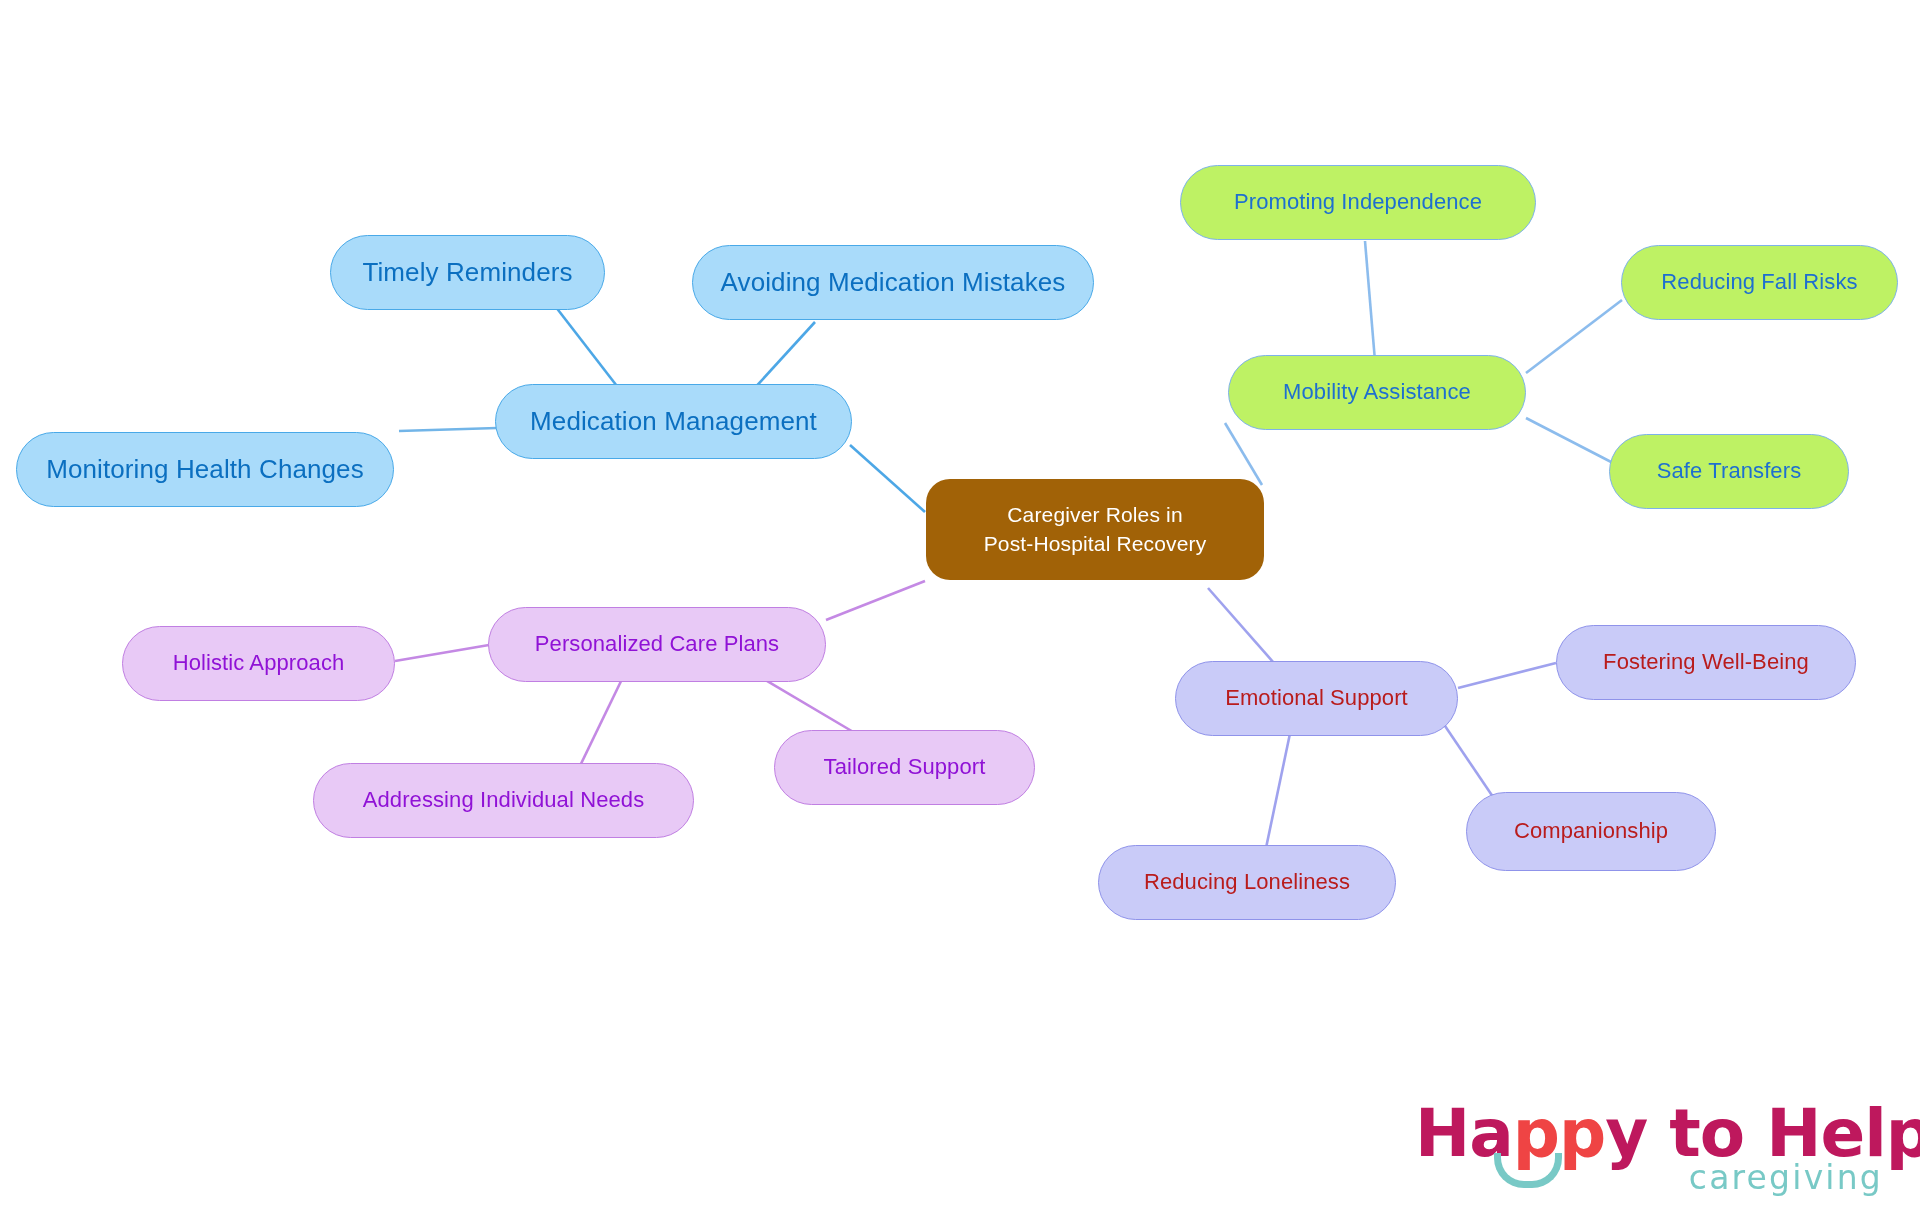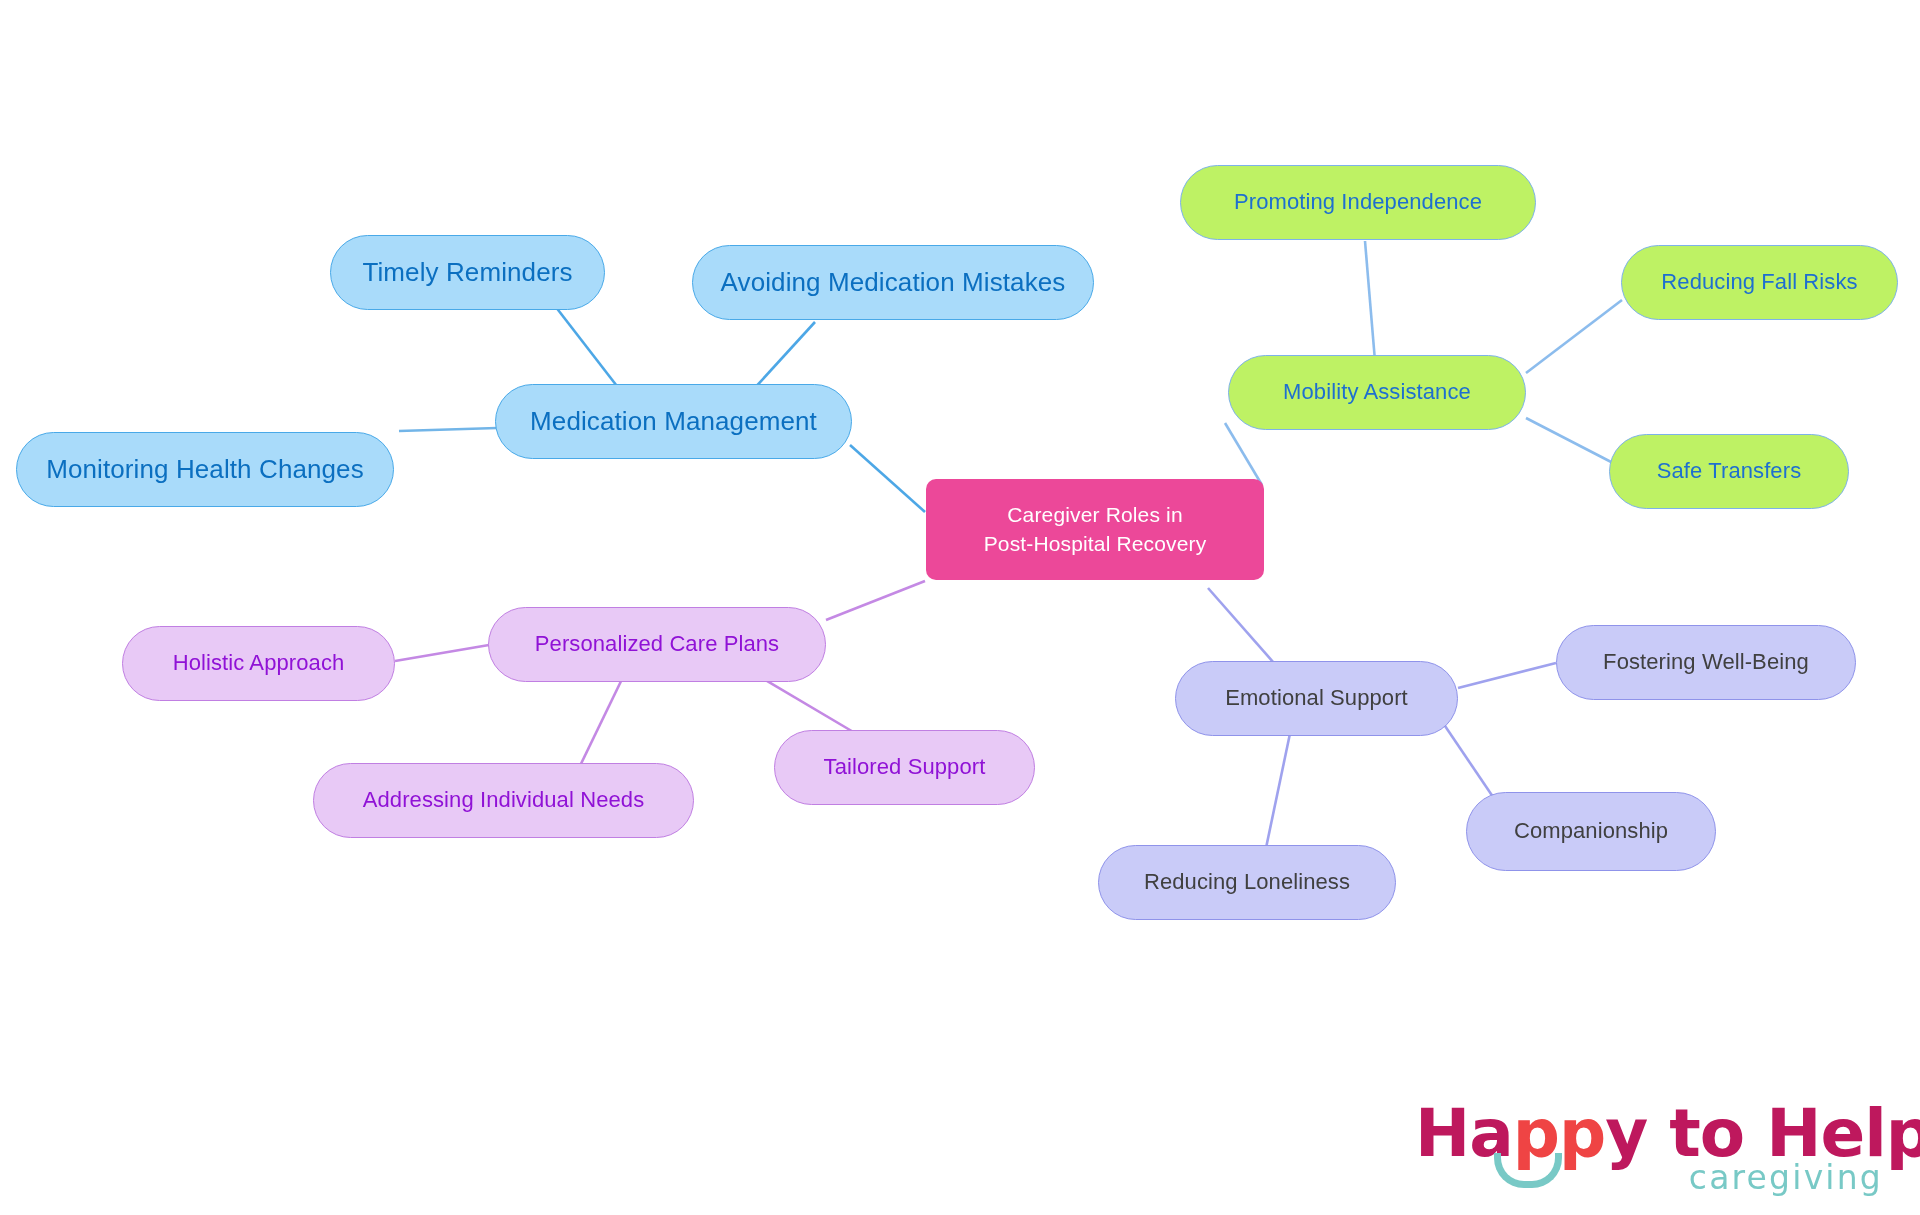--- a/index.html
+++ b/index.html
@@ -41,23 +41,23 @@
     border-radius: 999px;
     border-style: solid;
     border-width: 1.6px;
     white-space: pre;
     line-height: 1.3;
     letter-spacing: 0.1px;
   }
 
   
   .node.root {
-    border-radius: 10px;
+    border-radius: 24px;
     border: none;
-    background: #ec4899;
+    background: #a16207;
     color: #ffffff;
     font-size: 21px;
     line-height: 1.34;
     letter-spacing: 0.15px;
     z-index: 5;
   }
 
   
   .node.sky {
     background: #a9dbfa;
@@ -71,21 +71,21 @@
     background: #bef264;
     border-color: #7db2ea;
     color: #1e6fd0;
     font-size: 22px;
   }
 
   
   .node.lavender {
     background: #c9cbf8;
     border-color: #8f93ea;
-    color: #404040;
+    color: #b91c1c;
     font-size: 22px;
   }
 
   
   .node.orchid {
     background: #e8c9f6;
     border-color: #c07fe2;
     color: #9012d6;
     font-size: 22px;
   }

